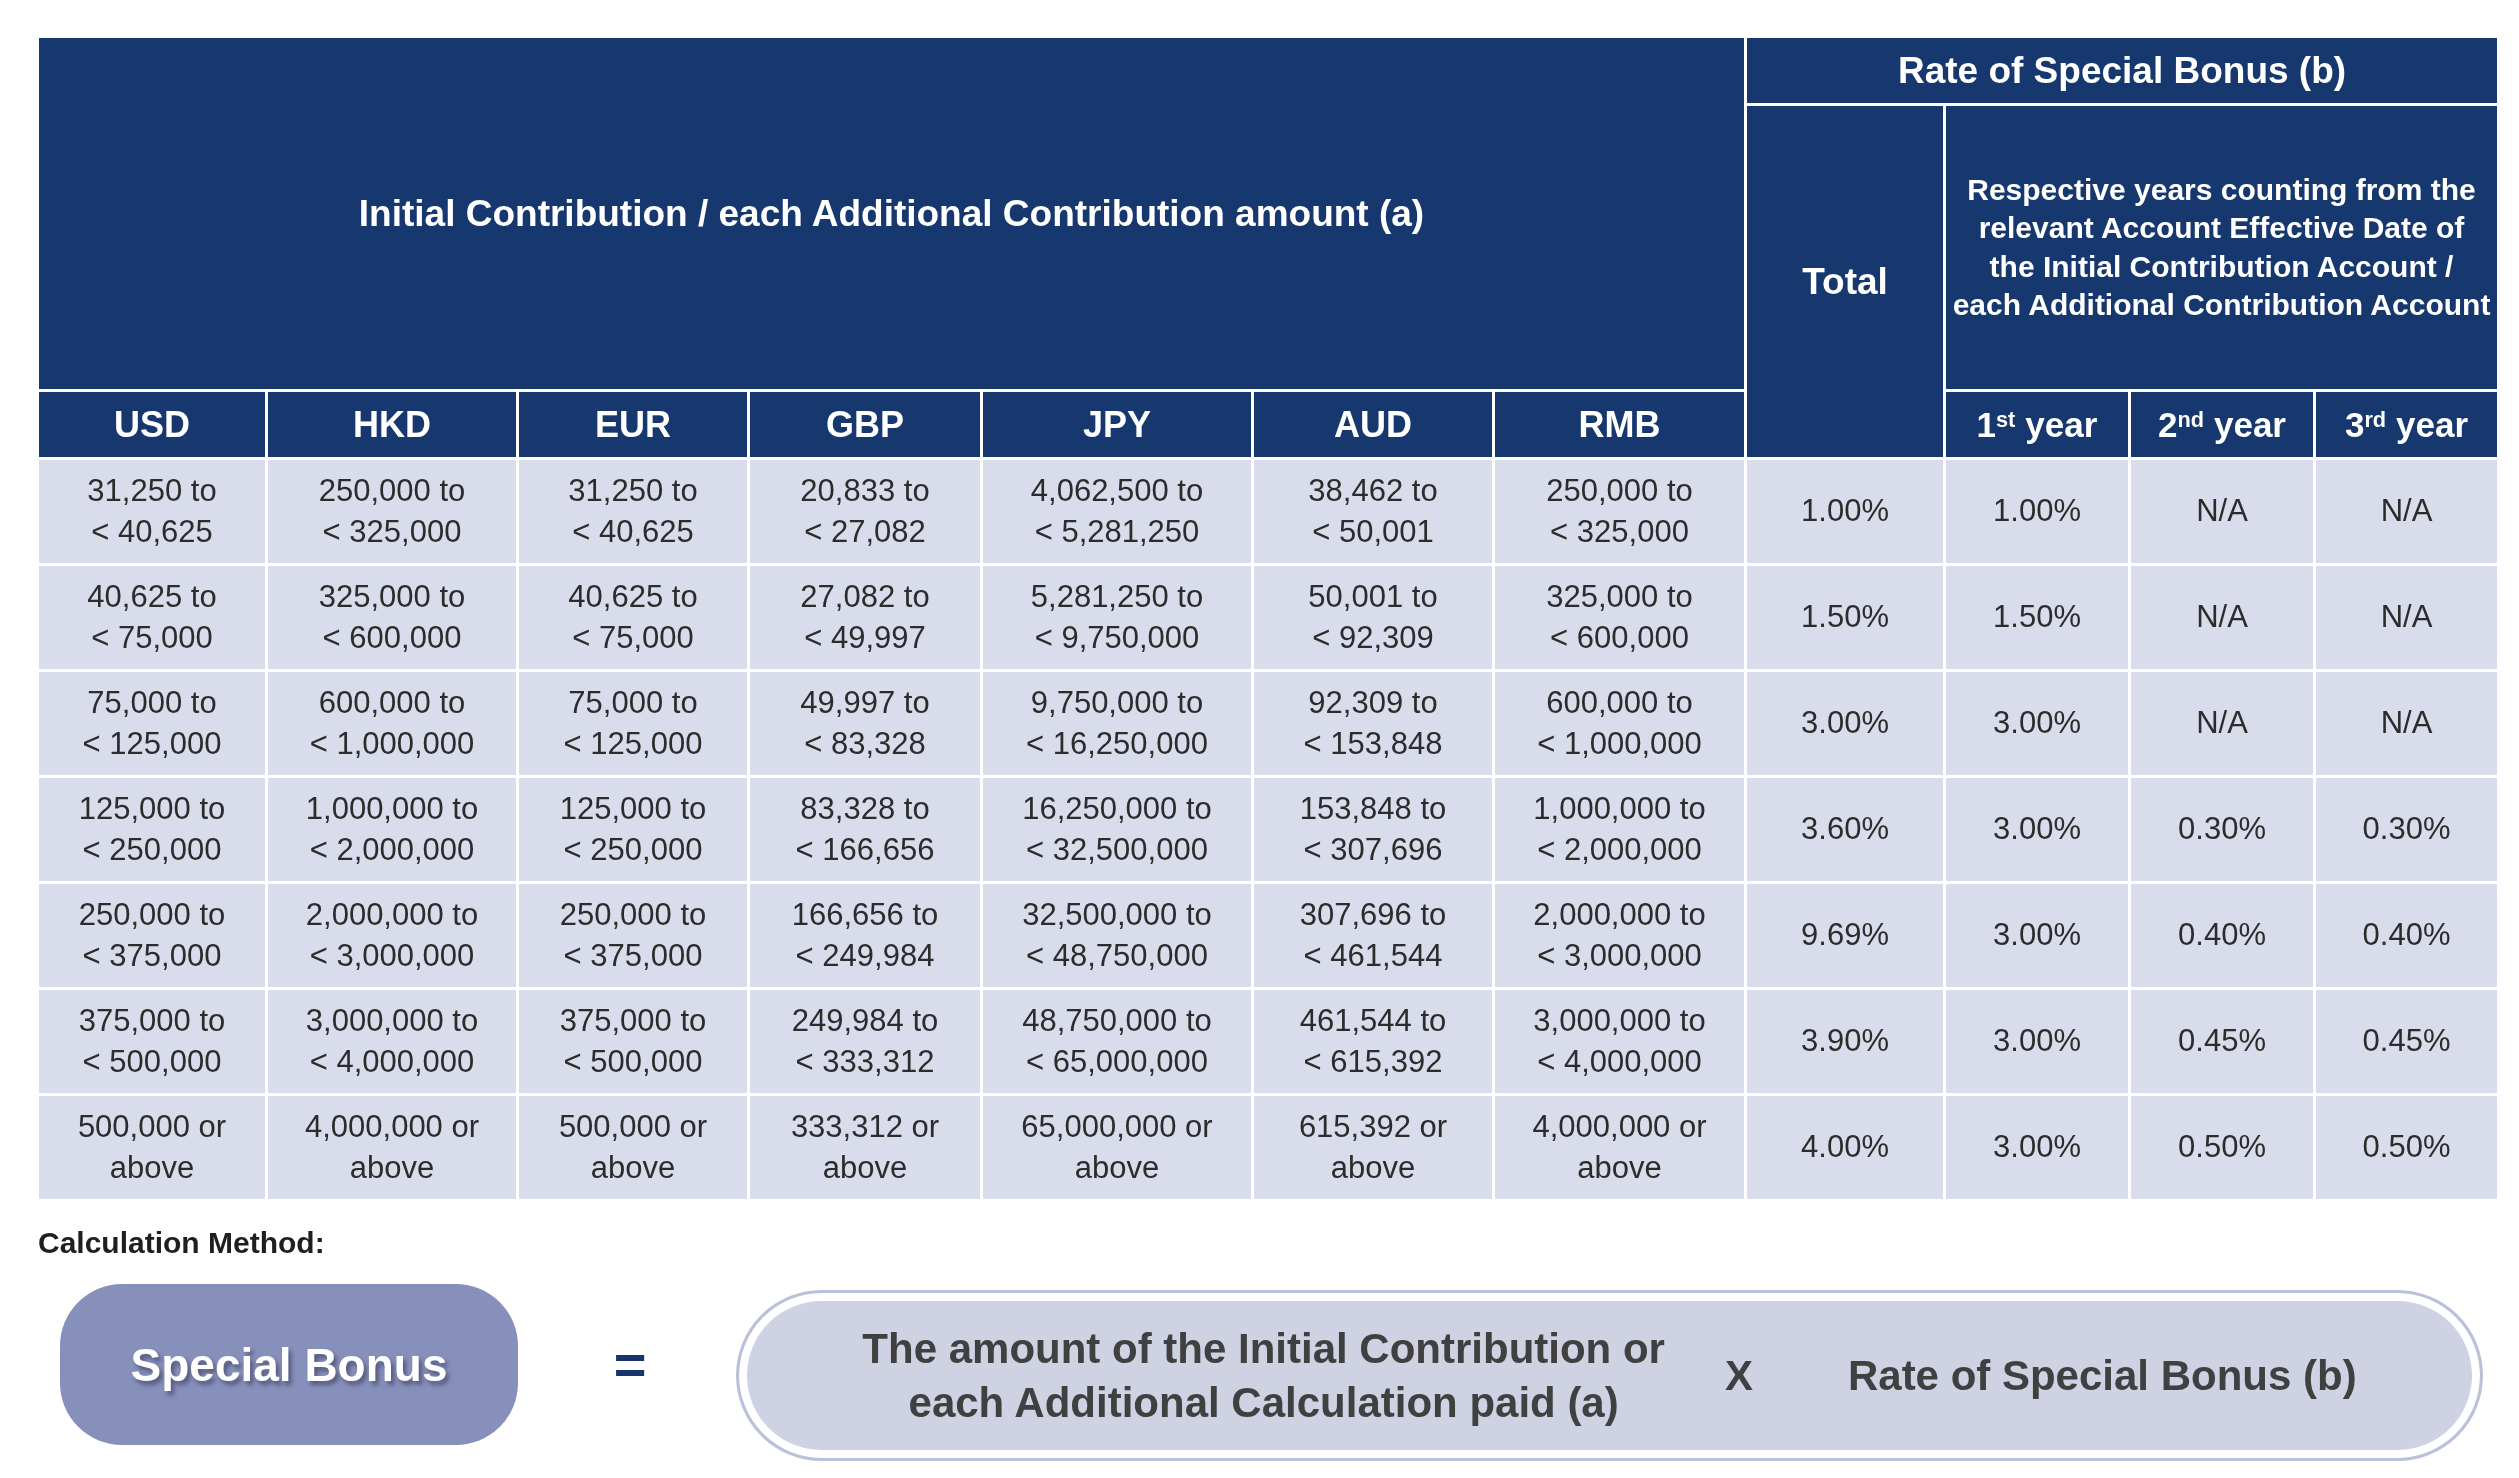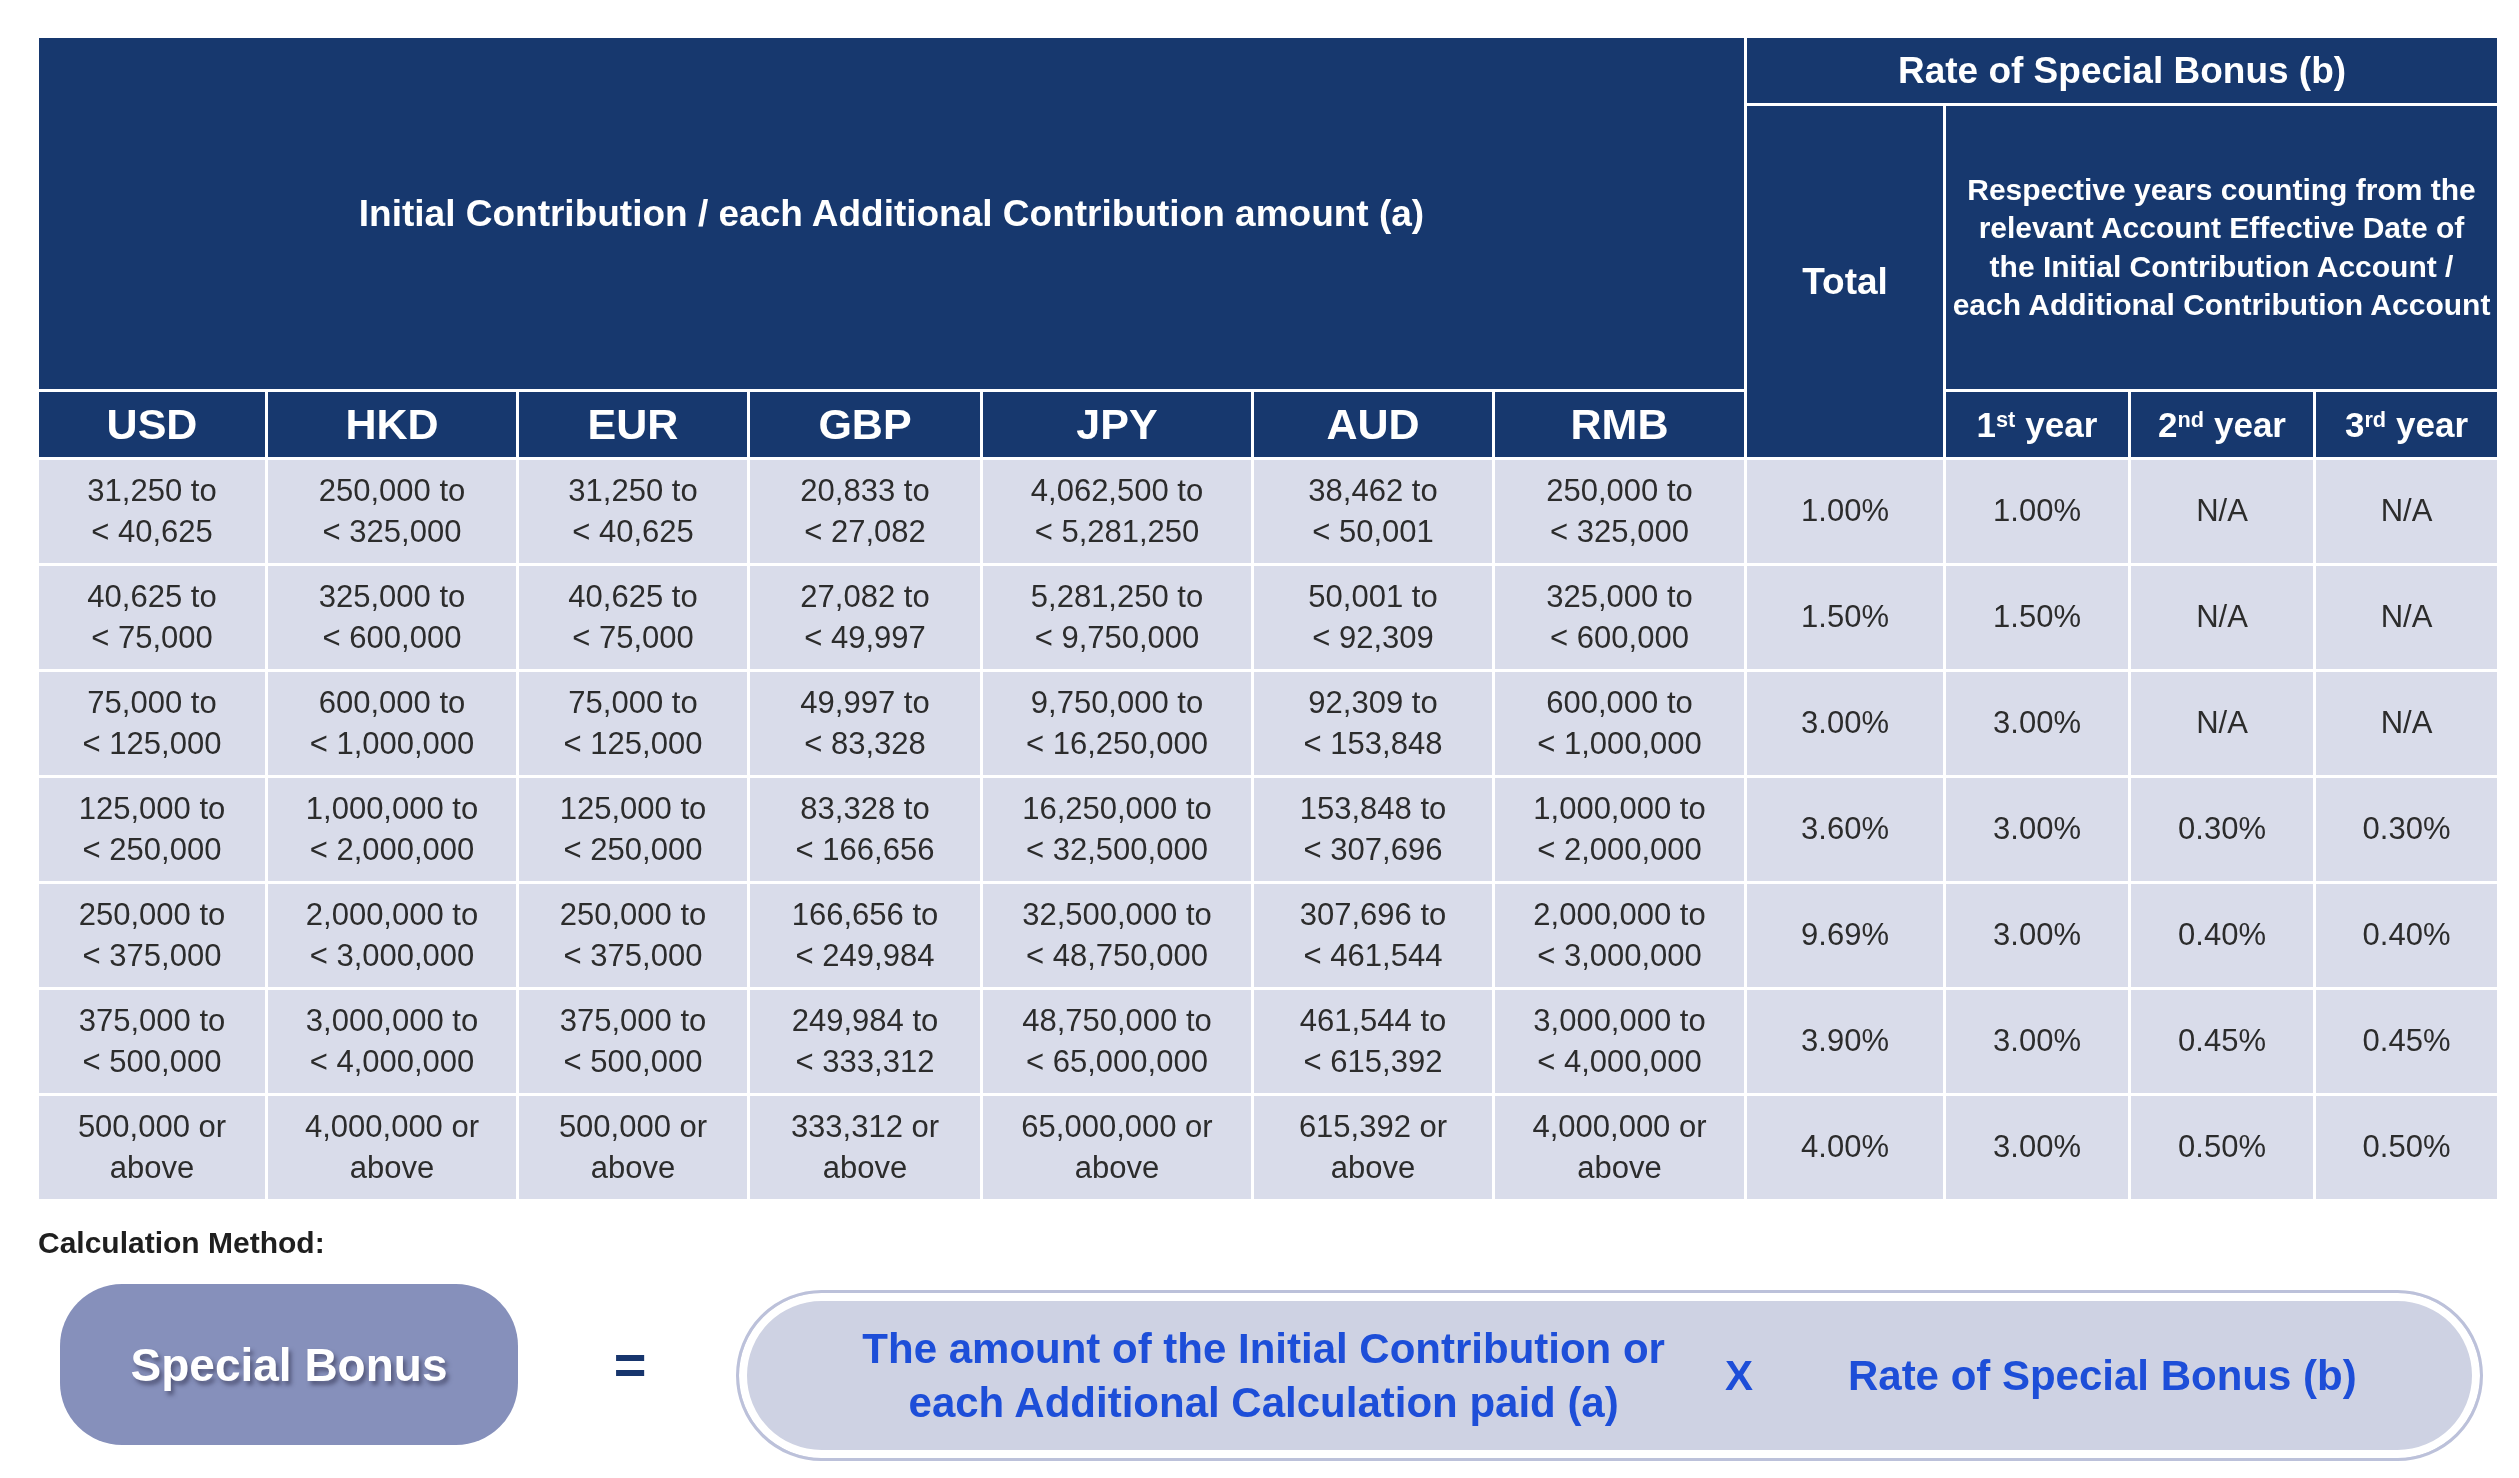--- a/index.html
+++ b/index.html
@@ -34,21 +34,21 @@
   }
   .hdr {
     background: #17386E;
     color: #ffffff;
     font-weight: bold;
   }
   .main-hdr   { font-size: 37px; }
   .rate-hdr   { font-size: 37px; }
   .total-hdr  { font-size: 37px; }
   .resp-hdr   { font-size: 30px; line-height: 1.27; padding: 0 10px; }
-  .cur-hdr    { font-size: 43px; }
+  .cur-hdr    { font-size: 36px; }
   .year-hdr   { font-size: 35px; }
   .year-hdr sup {
     font-size: 0.62em;
     vertical-align: baseline;
     position: relative;
     top: -0.45em;
     font-weight: bold;
   }
   .year-hdr .year-word { margin-left: 10px; }
 
@@ -115,21 +115,21 @@
     top: 1290px;
     width: 1747px;
     height: 171px;
     background: #CED2E3;
     border: 3px solid #BCC1DA;
     border-radius: 89px;
     box-shadow: inset 0 0 0 8px #ffffff;
     display: flex;
     align-items: center;
     justify-content: center;
-    color: #1d4ed8;
+    color: #404040;
     font-weight: bold;
     box-sizing: border-box;
   }
   .operand-a {
     font-size: 42px;
     line-height: 1.28;
     text-align: center;
   }
   .x-sign {
     font-size: 42px;

